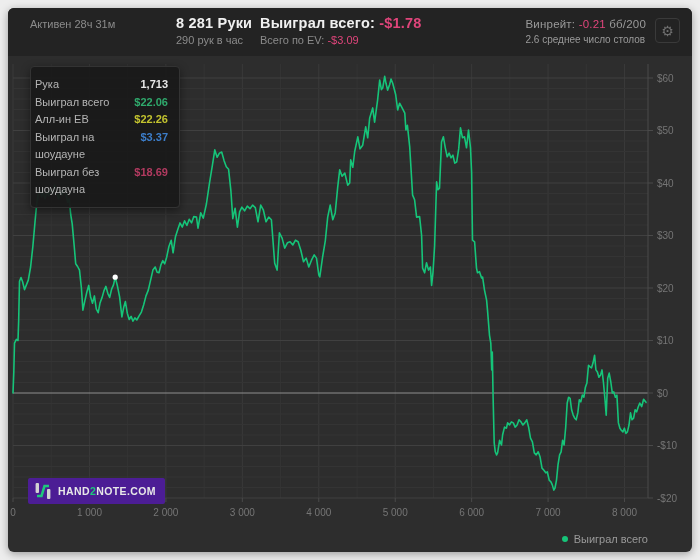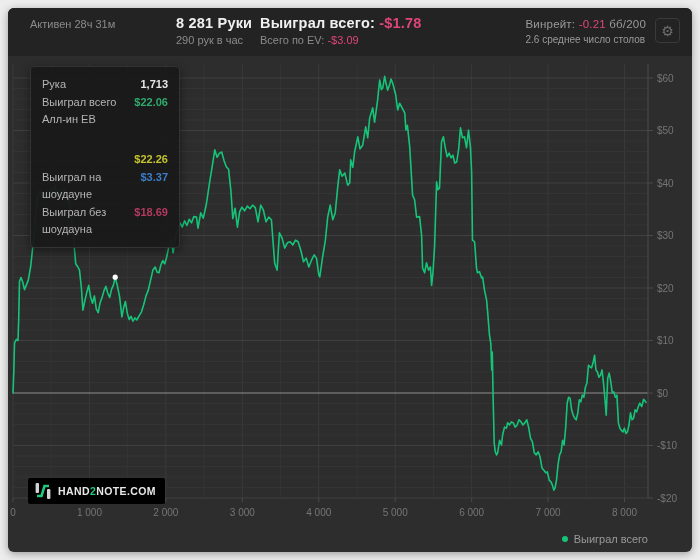--- a/index.html
+++ b/index.html
@@ -27,32 +27,32 @@
     border:1px solid #3a3a3a; border-radius:4px; color:#6f6f6f;
     display:flex; align-items:center; justify-content:center; font-size:14px; cursor:pointer;
     background:transparent;
   }
   
   #chart-svg { position:absolute; left:0; top:0; z-index:1; }
   
   .tooltip {
     position:absolute; left:22px; top:58px; width:150px; z-index:6;
     background:rgba(26,26,26,0.96); border:1px solid #333; border-radius:4px;
-    padding:9px 11px 8px 11px; box-shadow:0 3px 10px rgba(0,0,0,0.45);
+    padding:9px 11px 8px 4px; box-shadow:0 3px 10px rgba(0,0,0,0.45);
   }
   .trow { display:flex; justify-content:space-between; font-size:11px; line-height:17.5px; }
   .trow .tlabel { color:#b5b5b5; }
   .trow .tvalue { font-weight:bold; }
   
   .legend { position:absolute; right:44px; top:525px; z-index:4; display:flex; align-items:center; gap:6px; }
   .legend-dot { width:6px; height:6px; border-radius:50%; }
   .legend-label { font-size:11px; color:#9a9a9a; }
   
   .logo { position:absolute; left:20px; top:470px; z-index:4; display:flex; align-items:center; gap:6px;
-          background:#000000; padding:4px 9px 4px 6px; border-radius:2px; }
+          background:#4c1d95; padding:4px 9px 4px 6px; border-radius:2px; }
   .logo-text { font-size:10.5px; font-weight:bold; color:#e8e8e8; letter-spacing:0.4px; }
   .logo-text .two { color:#1fc87c; }
 </style>
 </head>
 <body>
 
 <div class="window">
 
   <svg id="chart-svg" width="684" height="544" viewBox="0 0 684 544">
       <line x1="5" y1="56" x2="5" y2="490" stroke="#3a3a3a" stroke-width="1"></line>
@@ -179,21 +179,21 @@
       <div class="trow">
         <span class="tlabel">Рука</span>
         <span class="tvalue" style="color: rgb(232, 232, 232); font-weight: bold;">1,713</span>
       </div>
       <div class="trow">
         <span class="tlabel">Выиграл всего</span>
         <span class="tvalue" style="color: rgb(47, 169, 108);">$22.06</span>
       </div>
       <div class="trow">
         <span class="tlabel">Алл-ин ЕВ</span>
-        <span class="tvalue" style="color: rgb(195, 195, 47); margin-top: 40px;">$22.26</span>
+        <span class="tvalue" style="color: rgb(195, 195, 47);">$22.26</span>
       </div>
       <div class="trow">
         <span class="tlabel">Выиграл на шоудауне</span>
         <span class="tvalue" style="color: rgb(60, 125, 201);">$3.37</span>
       </div>
       <div class="trow">
         <span class="tlabel">Выиграл без шоудауна</span>
         <span class="tvalue" style="color: rgb(178, 58, 96);">$18.69</span>
       </div>
     </div>

